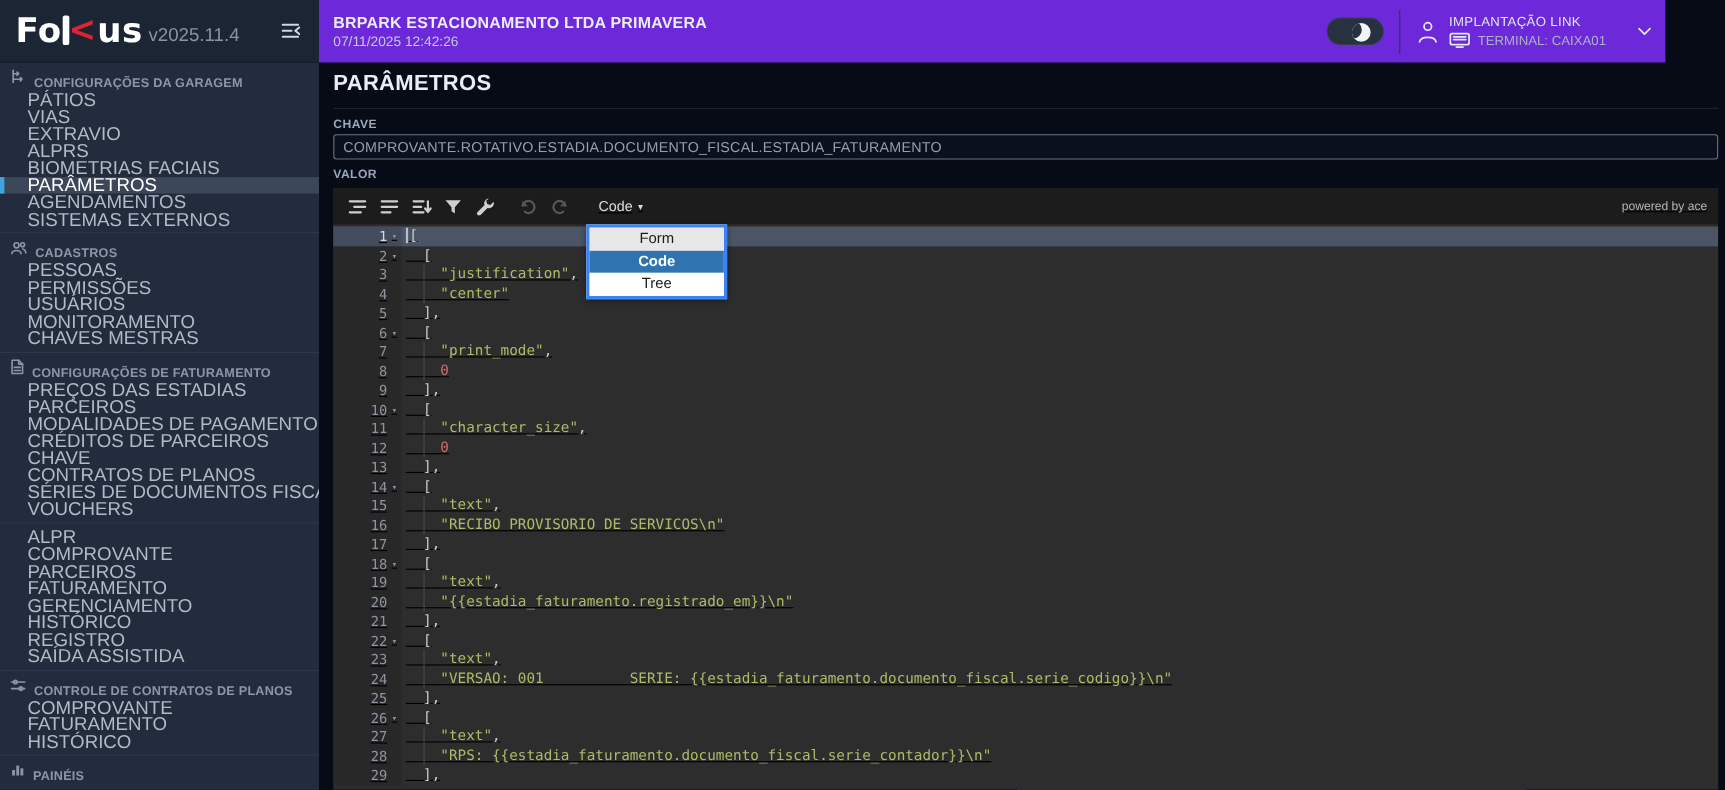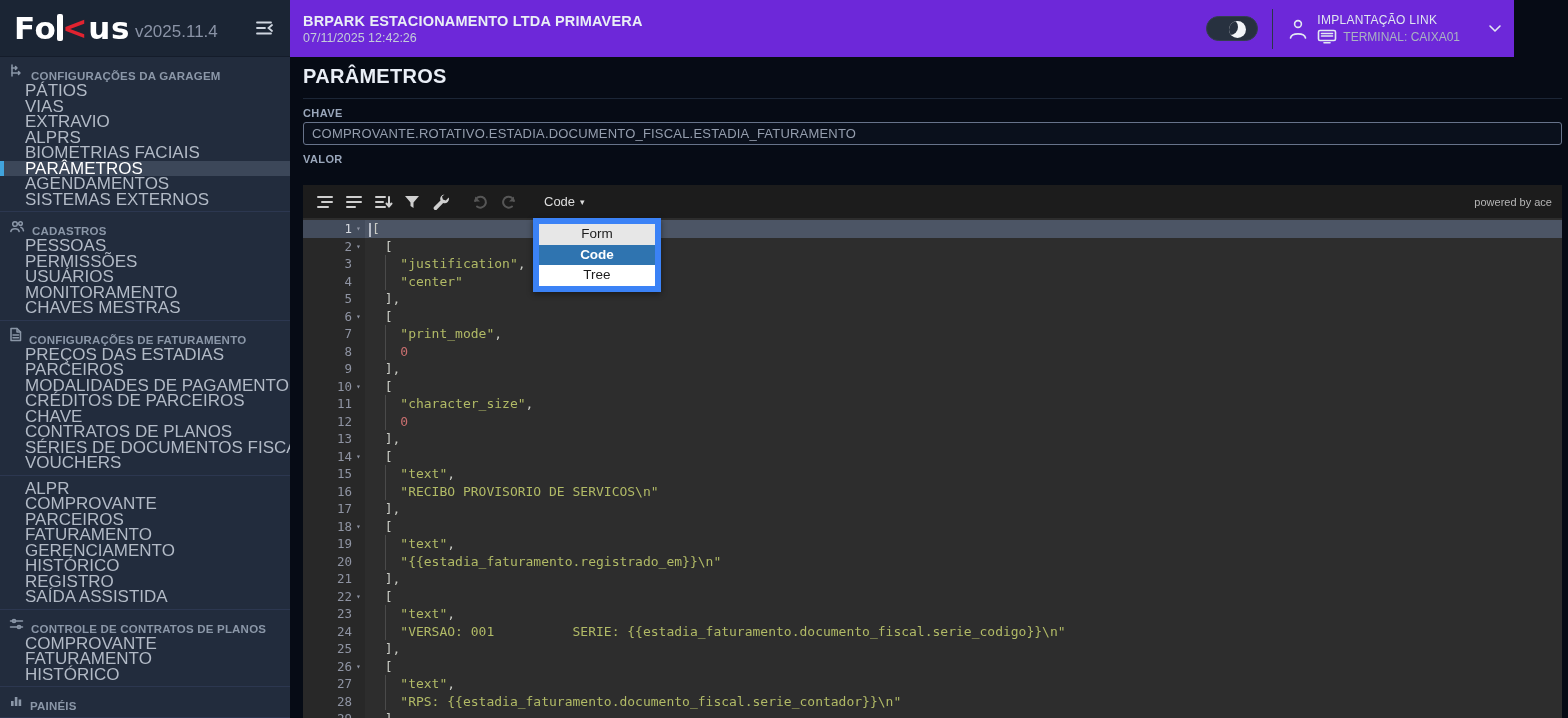--- a/index.html
+++ b/index.html
@@ -61,22 +61,22 @@
              flex-direction:column; }
   .page-title { color:#e9eef6; font-size:20px; font-weight:bold; letter-spacing:0.3px;
                 margin:2px 0 0 0; padding-bottom:10px; border-bottom:1px solid #1c2636; }
   .field-label { color:#9aa7bb; font-size:11px; font-weight:bold; letter-spacing:0.4px;
                  margin:8px 0 3px 0; }
   .chave-input { width:100%; height:23px; background:#0a101c; border:1px solid #67738a;
                  border-radius:3px; color:#959eae; font-size:13px; padding:0 8px;
                  font-family:"Liberation Sans", sans-serif; letter-spacing:0.2px; }
 
   
-  .editor { position:relative; flex:1; margin-top:17px; background:#2d2d2d;
-            overflow:hidden; }
+  .editor { position:relative; flex:1; margin-top:3px; background:#2d2d2d;
+            overflow:hidden;text-decoration:underline; }
   .ed-toolbar { height:33px; background:#1c1c1c; display:flex; align-items:center;
                 padding:0 10px; }
   .ed-btn { width:24px; height:24px; margin-right:5px; display:flex; align-items:center;
             justify-content:center; cursor:pointer; border-radius:2px; }
   .ed-btn.dim svg { opacity:0.32; }
   .ed-btn.gap { margin-left:10px; }
   .mode-select { margin-left:12px; display:flex; align-items:center; gap:5px;
                  color:#ddd; font-size:13px; cursor:pointer; padding:3px 6px; }
   .mode-caret { font-size:9px; color:#ddd; }
   .powered { margin-left:auto; color:#b5b5b5; font-size:11px; text-decoration:none;
@@ -96,21 +96,21 @@
   .tok-p { color:#c9cbc4; }
   .tok-s { color:#b1ba66; }
   .tok-n { color:#c96f6f; }
   .guide { position:absolute; left:calc(4px + 2ch); top:0; bottom:0; width:0;
            border-left:1px solid #4a4a4a; }
   .cursor { display:inline-block; width:2px; height:14px; background:#b9bec8;
             vertical-align:middle; margin-right:1px; }
 
   
   .mode-menu { position:absolute; left:230px; top:33px; width:128px; z-index:20;
-               background:#fff; border:6px solid #3b82f6;
+               background:#fff; border:3px solid #3b82f6;
                box-shadow:0 2px 6px rgba(0,0,0,0.45); }
   .mode-item { height:20.5px; line-height:20.5px; text-align:center; font-size:13.5px;
                color:#1c1c1c; cursor:pointer; background:#fff;
                font-family:"Liberation Sans", sans-serif; }
   .mode-item:first-child { background:#e7e7e7; }
   .mode-item.selected { background:#2f74b0; color:#fff; font-weight:bold; }
 
   svg .st { stroke:#cfd6e0; stroke-width:1.8; fill:none; stroke-linecap:round; }
   svg .si { stroke:#8b97a8; stroke-width:1.5; fill:none; stroke-linecap:round;
             stroke-linejoin:round; }

